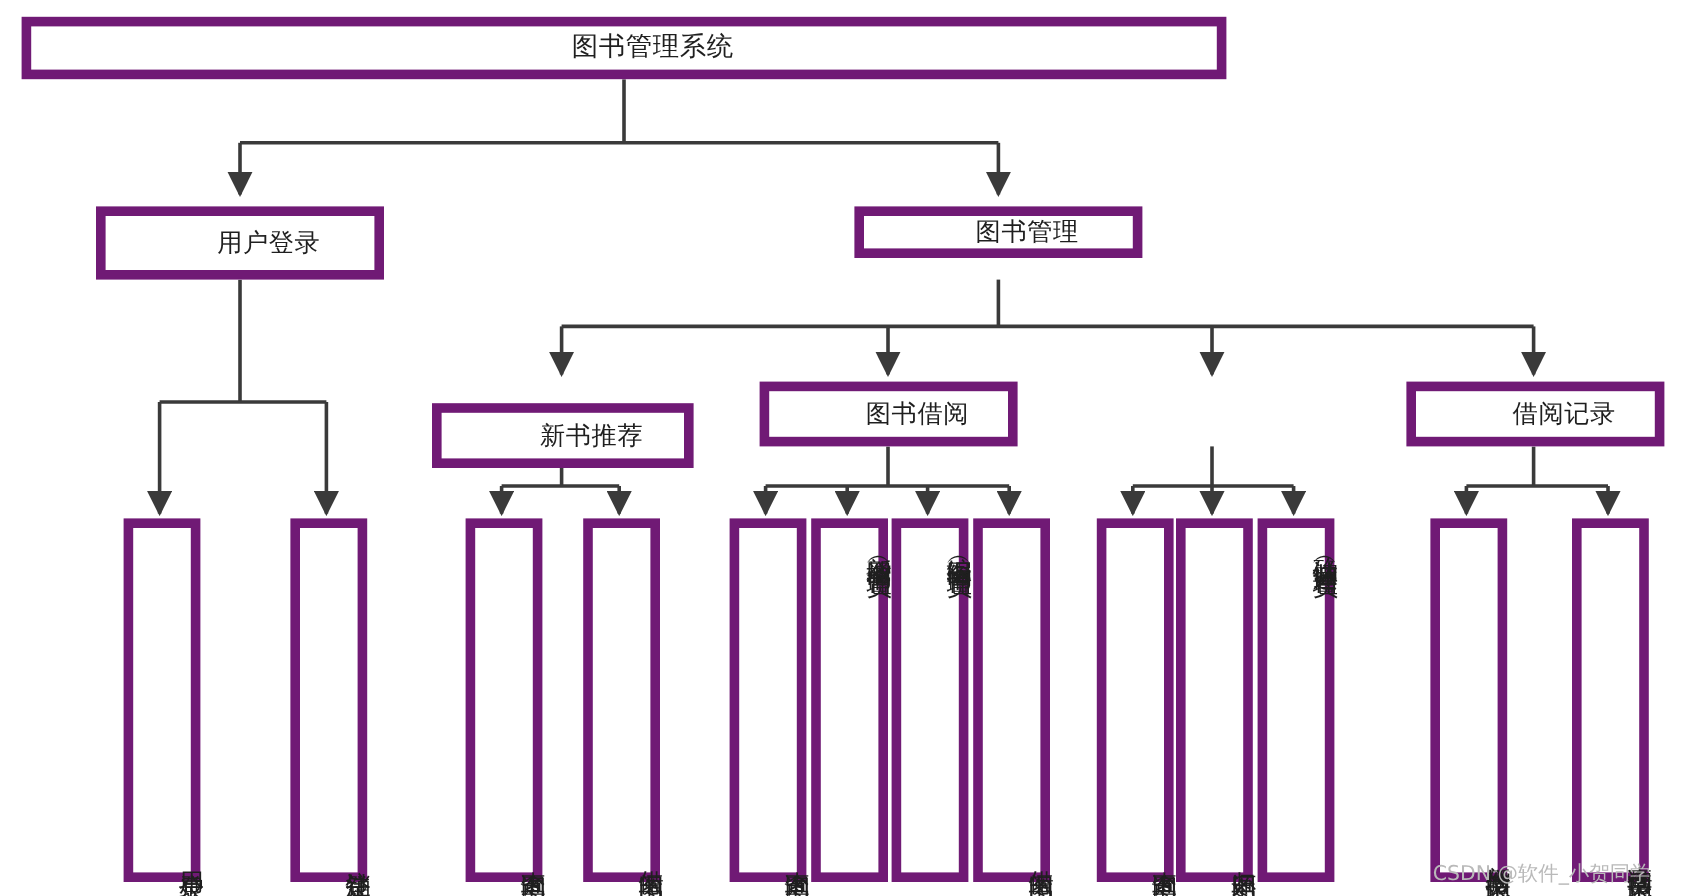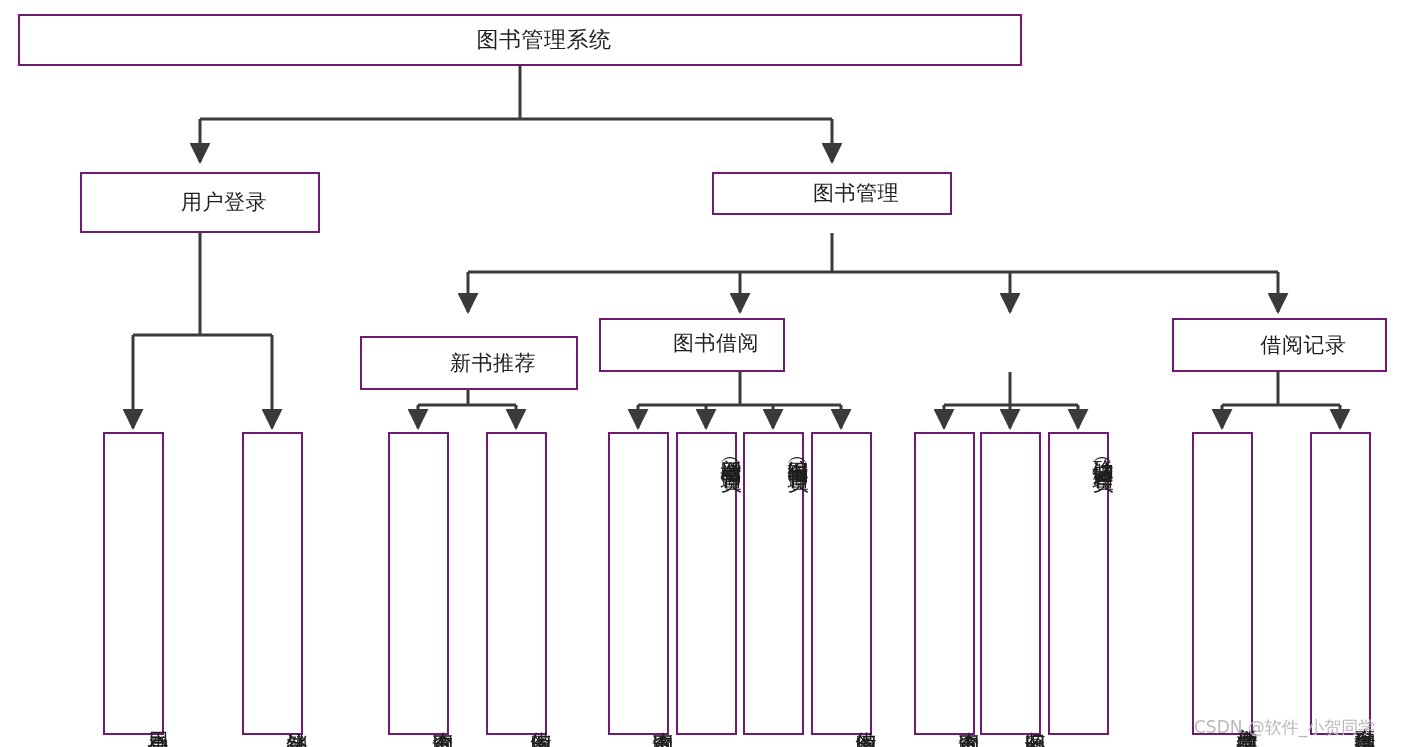--- a/index.html
+++ b/index.html
@@ -22,21 +22,21 @@
   #edges {
     position: absolute;
     left: 0;
     top: 0;
     width: 1405px;
     height: 747px;
   }
   .node {
     position: absolute;
     box-sizing: border-box;
-    border: 2px solid #701a75;
+    border: 8px solid #701a75;
     background: #ffffff;
     display: flex;
     align-items: center;
     justify-content: center;
     z-index: 2;
     padding-left: 48px;
   }
   .node .label {
     display: block;
     line-height: 1.06;
@@ -141,21 +141,21 @@
   <div class="node horiz" style="left:80px; top:172px; width:240px; height:61px;">
     <span class="label">用户登录</span>
   </div>
   <div class="node horiz" style="left:712px; top:172px; width:240px; height:43px;">
     <span class="label">图书管理</span>
   </div>
 
   <div class="node horiz" style="left:360px; top:336px; width:218px; height:54px;">
     <span class="label">新书推荐</span>
   </div>
-  <div class="node horiz" style="left:599px; top:318px; width:186px; height:54px;font-family:Liberation Mono, monospace;">
+  <div class="node horiz" style="left:633px; top:318px; width:215px; height:54px;">
     <span class="label">图书借阅</span>
   </div>
   <div class="node horiz" style="left:1172px; top:318px; width:215px; height:54px;">
     <span class="label">借阅记录</span>
   </div>
 
   <div class="node vert" style="left:103px; top:432px; width:61px; height:303px;">
     <span class="label">用户登录</span>
   </div>
   <div class="node vert" style="left:242px; top:432px; width:61px; height:303px;">

